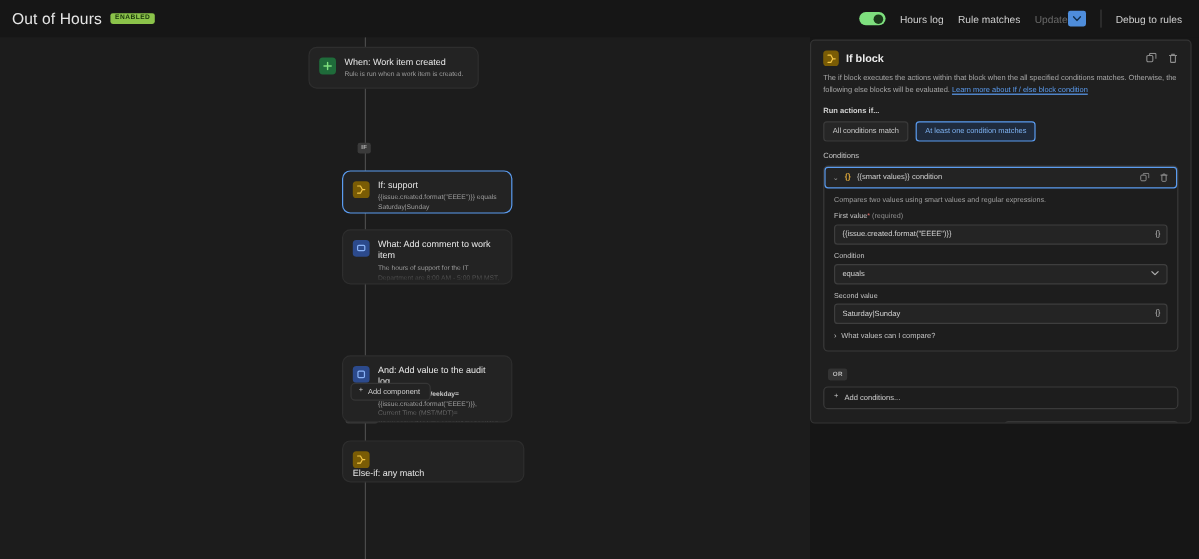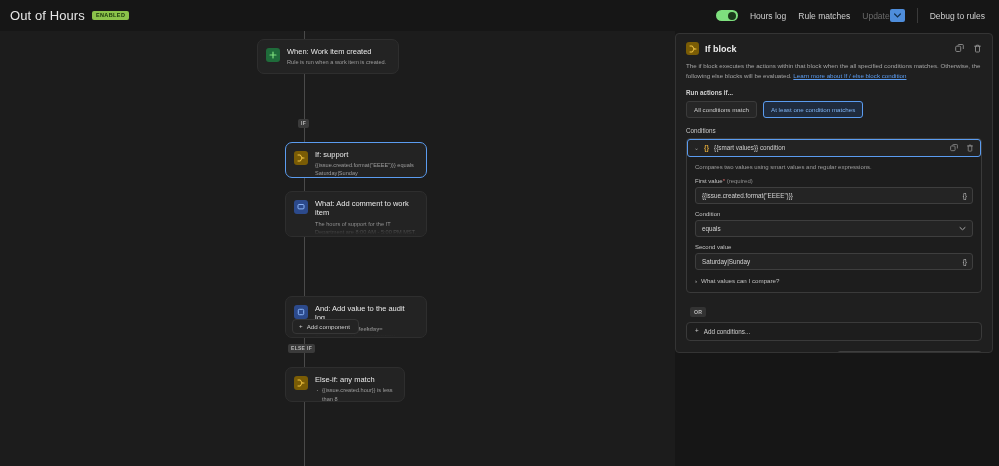--- a/index.html
+++ b/index.html
@@ -121,22 +121,22 @@
     padding-left: 7px; position: relative;
   }
   .bullets li::before {
     content: "·"; position: absolute; left: 1px; top: -1px; color: #8a8a8a; font-size: 8px;
   }
 
   
   #node-when    { left: 257px; top: 8px;   width: 142px; height: 35px; }
   #node-if      { left: 285px; top: 111px; width: 142px; height: 36px; }
   #node-then1   { left: 285px; top: 160px; width: 142px; height: 46px; }
-  #node-and1    { left: 285px; top: 219px; width: 142px; height: 42px; }
-  #node-elseif  { left: 285px; top: 336px; width: 120px; height: 35px; }
+  #node-and1    { left: 285px; top: 219px; width: 142px; height: 56px; }
+  #node-elseif  { left: 285px; top: 336px; width: 152px; height: 35px; flex-direction: column; }
 
   .add-component {
     position: absolute; left: 292px; top: 288px;
     display: flex; align-items: center; gap: 4px;
     background: #232323; border: 1px solid #363636; border-radius: 4px;
     padding: 3px 8px 3px 6px; cursor: pointer;
   }
   .add-component span { font-size: 6.2px; color: #cfcfcf; }
   .plus-g { color: #b9b9b9; font-size: 8px; line-height: 1; }
 

